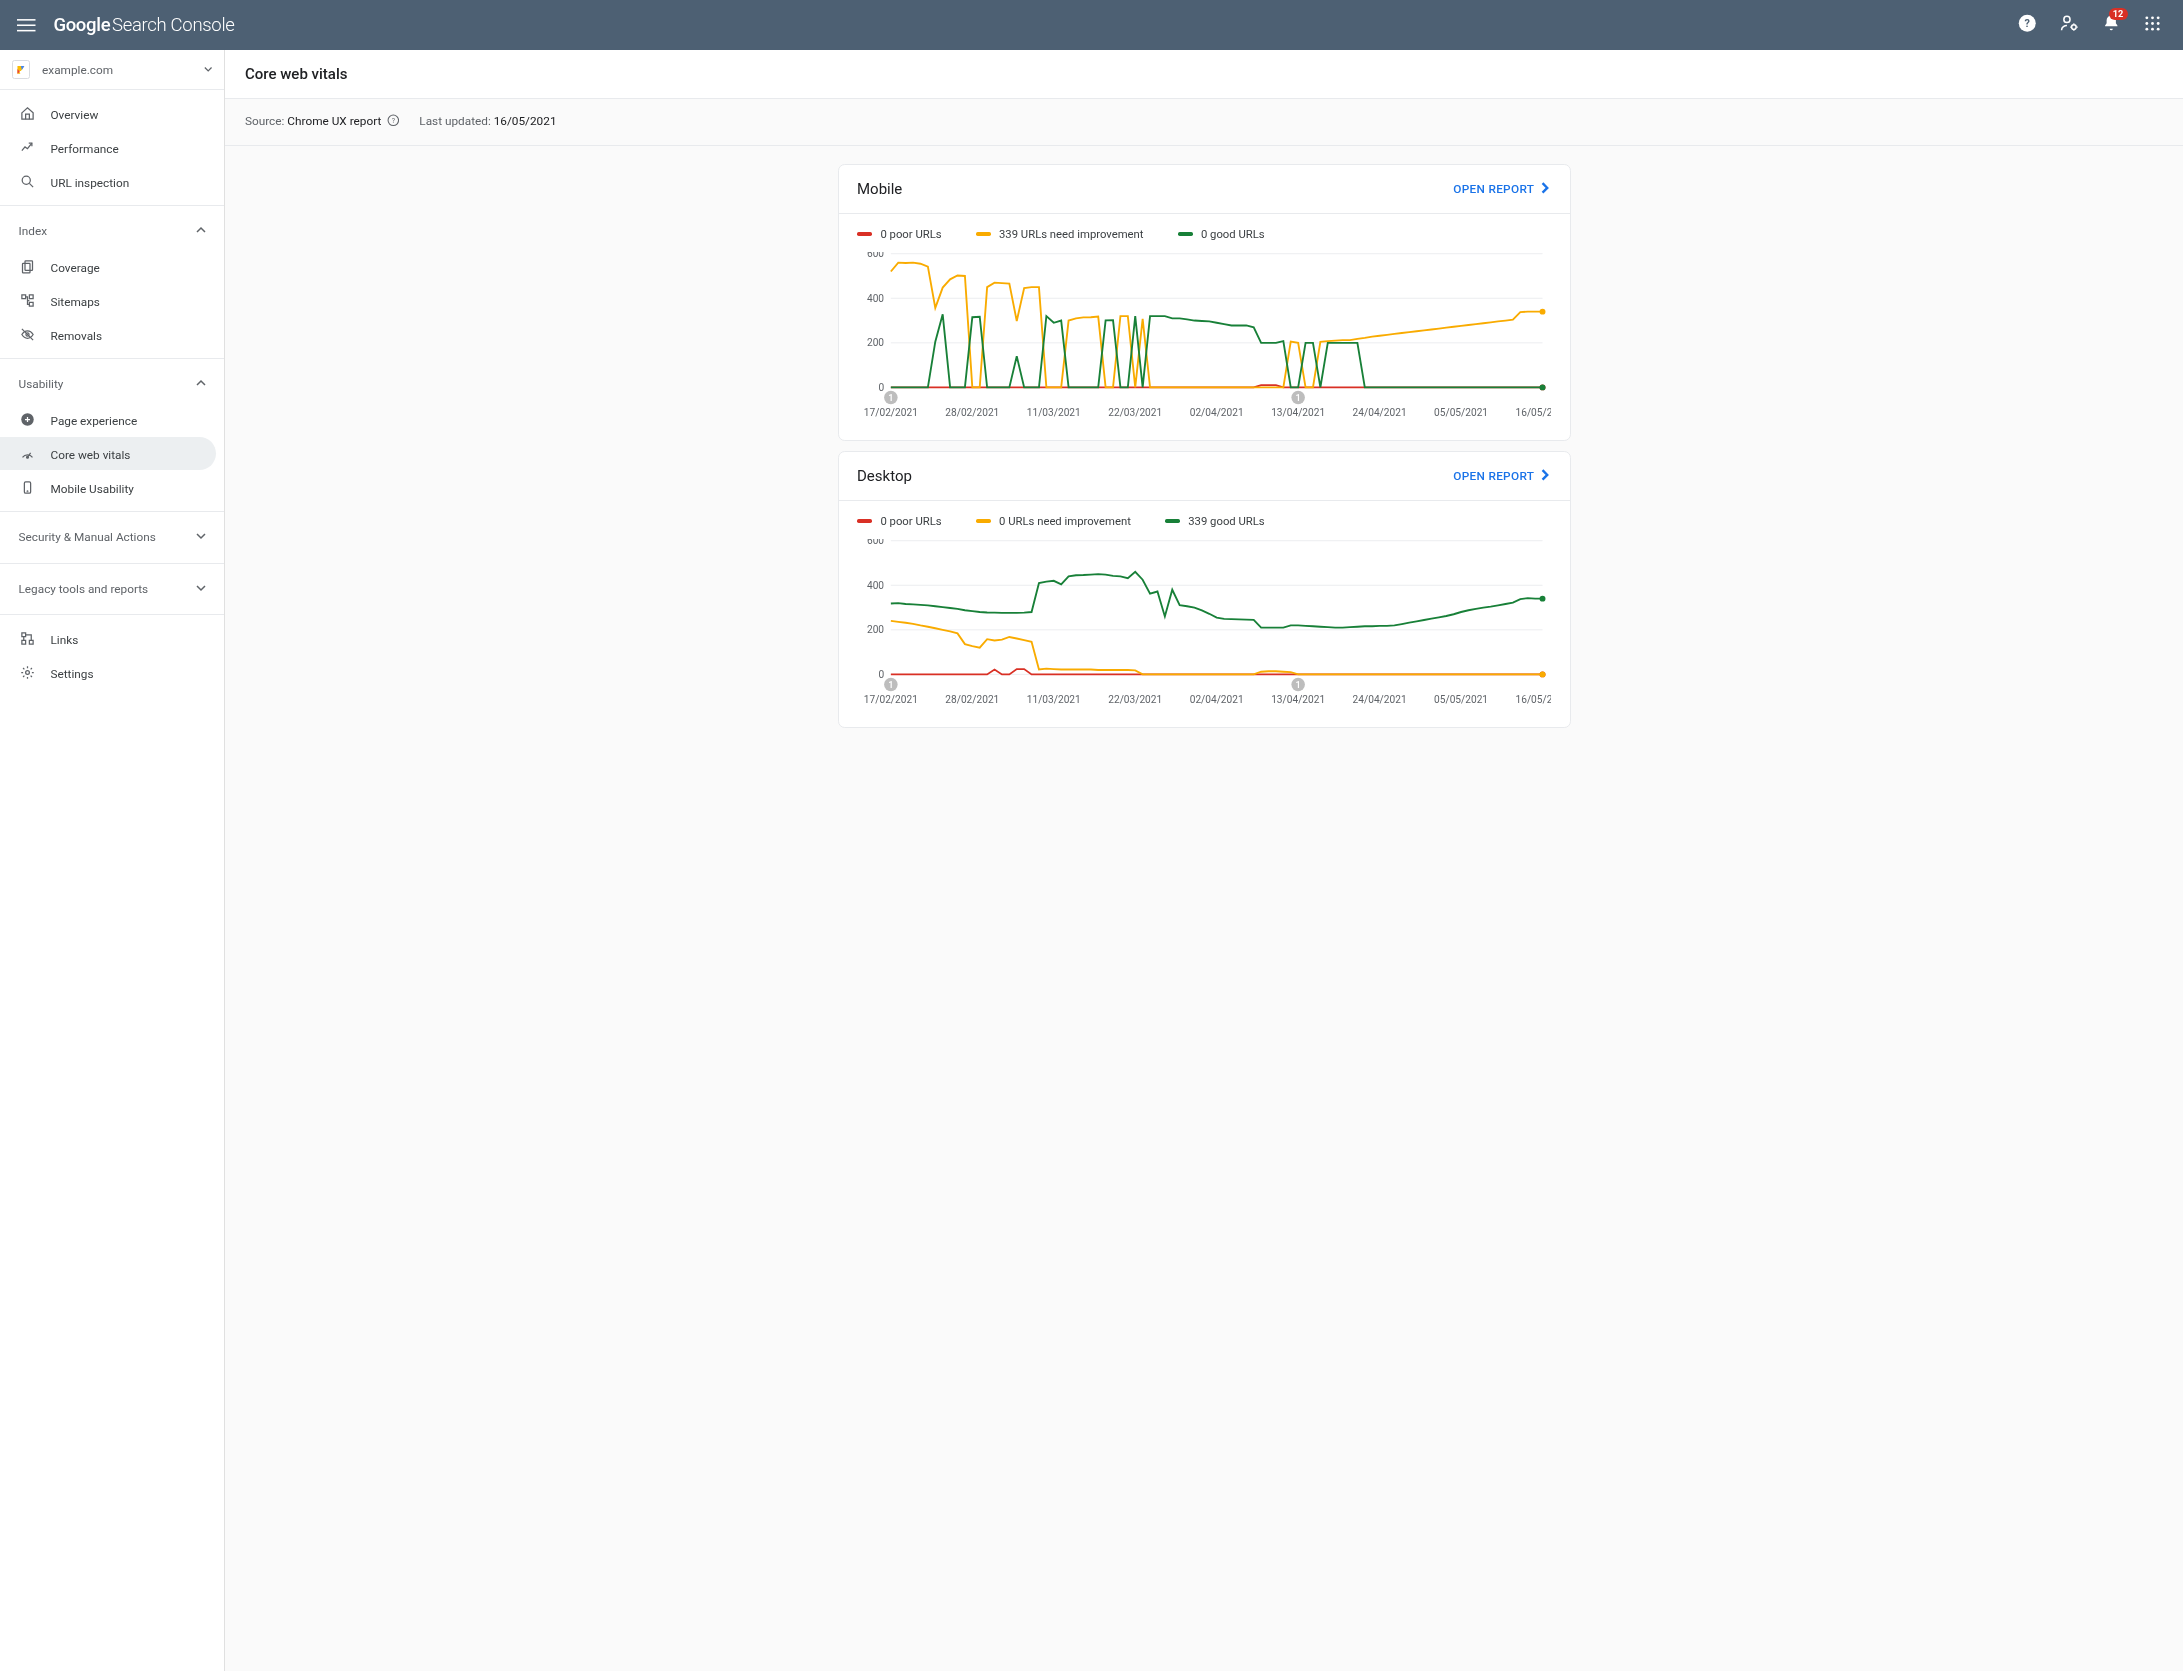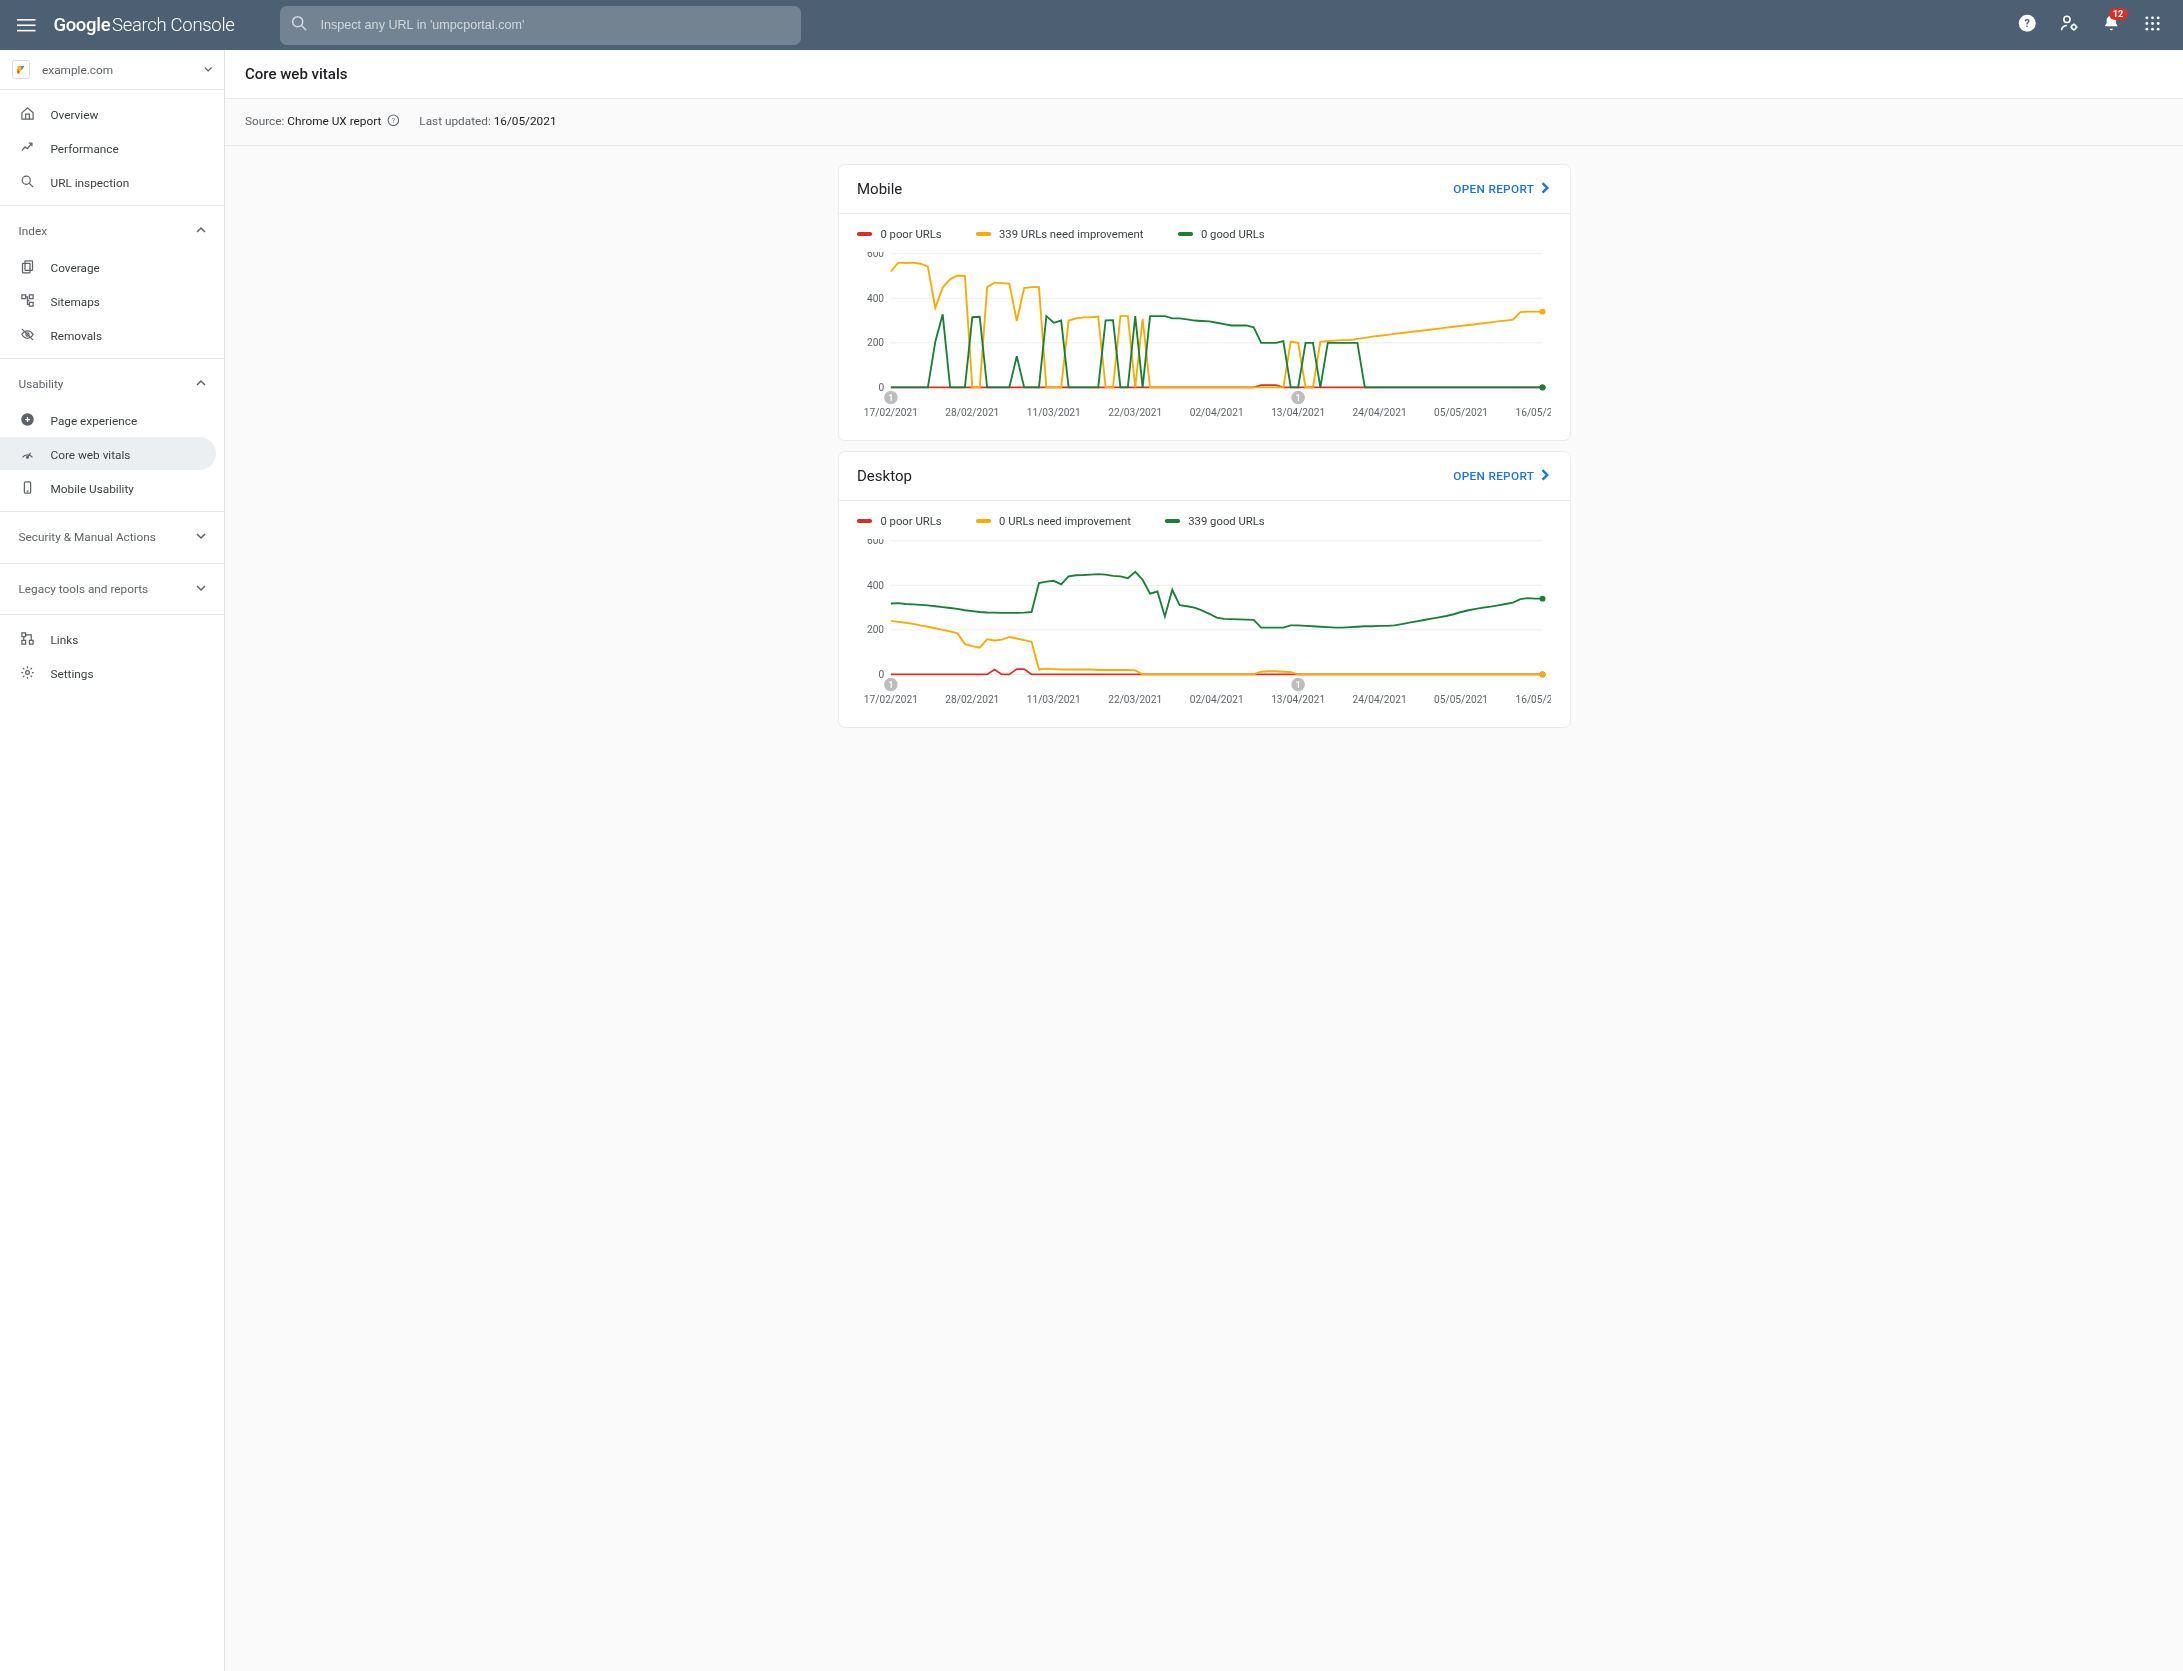--- a/index.html
+++ b/index.html
@@ -65,29 +65,20 @@
   <div class="hamburger">
     <svg class="icon" width="18.5" height="18.5" viewBox="0 0 24 24" fill="#fff">
         <rect y="4" width="24" height="2"></rect>
         <rect y="11" width="24" height="2"></rect>
         <rect y="18" width="24" height="2"></rect>
       </svg>
   </div>
   <div class="logo">
     <b>Google</b>
     <span style="font-weight:300;">Search Console</span>
-  </div>
-  <div class="search-bar">
-    <span class="icon">
-      <svg width="18.5" height="18.5" viewBox="0 0 24 24" fill="none" stroke="#cfd8df" stroke-width="2">
-          <circle cx="10" cy="10" r="6.5"></circle>
-          <line x1="15" y1="15" x2="21" y2="21"></line>
-        </svg>
-    </span>
-    <input placeholder="Inspect any URL in 'umpcportal.com'" style="">
   </div>
   <div class="header-actions">
     <div class="icon-btn">
       <svg width="18.5" height="18.5" viewBox="0 0 24 24" fill="#fff">
           <circle cx="12" cy="12" r="11"></circle>
           <text x="12" y="17" font-size="14" font-weight="700" text-anchor="middle" fill="#4d6073">?</text>
         </svg>
     </div>
     <div class="icon-btn">
       <svg width="18.5" height="18.5" viewBox="0 0 24 24" fill="none" stroke="#fff" stroke-width="2">

